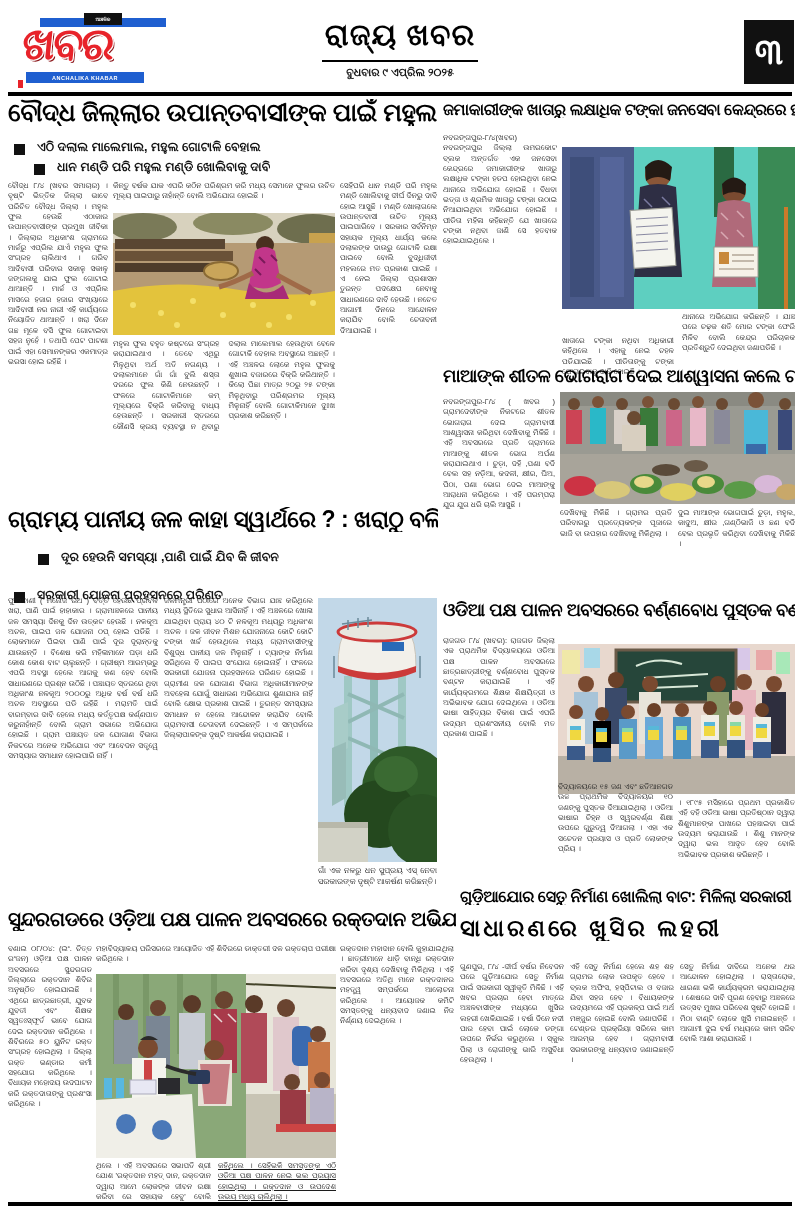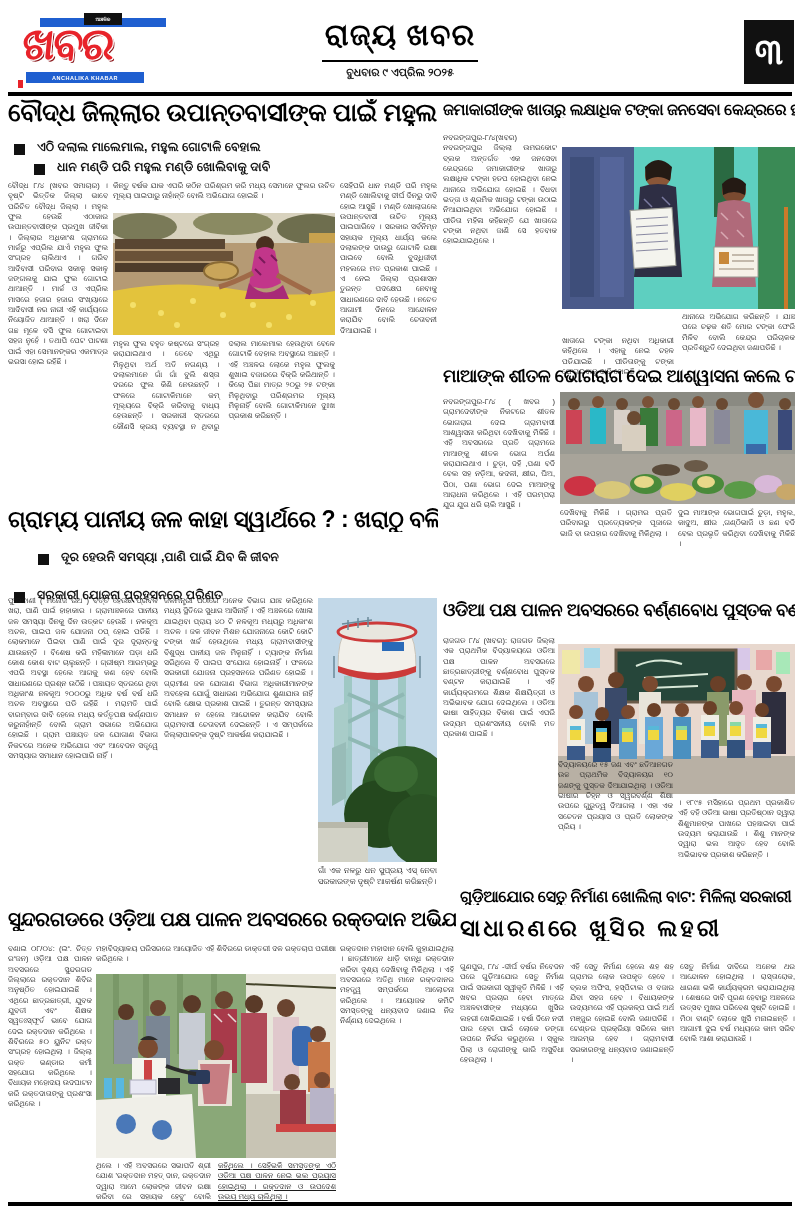--- a/index.html
+++ b/index.html
@@ -334,21 +334,21 @@
           <circle cx="12" cy="8" r="7" fill="#6a4028"></circle>
           <rect x="3" y="15" width="18" height="32" fill="#f0ede4"></rect>
           <rect x="3" y="40" width="18" height="16" fill="#3a5a8a"></rect>
           <rect x="6" y="22" width="11" height="14" fill="#f0d840"></rect>
           <rect x="6" y="22" width="11" height="4" fill="#58b8d8"></rect>
         </g>
     </g>
   </svg>
 </div>
 
-<div class="abs col" style="left:558px;top:760px;width:115px;height:84px;">ବିଦ୍ୟାଳୟରେ ୧୫ ଜଣ ଏବଂ ଛତିଆନଗଡ ଉଚ୍ଚ ପ୍ରାଥମିକ ବିଦ୍ୟାଳୟର ୧୦ ଜଣଙ୍କୁ ପୁସ୍ତକ ଦିଆଯାଇଥିଲା । ଓଡିଆ ଭାଷାର ଚିହ୍ନ ଓ ସ୍ୱରବର୍ଣ୍ଣ ଶିକ୍ଷା ଉପରେ ଗୁରୁତ୍ୱ ଦିଆଗଲା । ଏହା ଏକ ସଚେତନ ପ୍ରୟାସ ଓ ପ୍ରତି ଲୋକଙ୍କ ପ୍ରିୟ ।</div>
+<div class="abs col" style="left:558px;top:782px;width:115px;height:84px;">ବିଦ୍ୟାଳୟରେ ୧୫ ଜଣ ଏବଂ ଛତିଆନଗଡ ଉଚ୍ଚ ପ୍ରାଥମିକ ବିଦ୍ୟାଳୟର ୧୦ ଜଣଙ୍କୁ ପୁସ୍ତକ ଦିଆଯାଇଥିଲା । ଓଡିଆ ଭାଷାର ଚିହ୍ନ ଓ ସ୍ୱରବର୍ଣ୍ଣ ଶିକ୍ଷା ଉପରେ ଗୁରୁତ୍ୱ ଦିଆଗଲା । ଏହା ଏକ ସଚେତନ ପ୍ରୟାସ ଓ ପ୍ରତି ଲୋକଙ୍କ ପ୍ରିୟ ।</div>
 <div class="abs col" style="left:678px;top:798px;width:117px;height:84px;">। ୧୮୯୫ ମସିହାରେ ପ୍ରଥମ ପ୍ରକାଶିତ ଏହି ବହି ଓଡିଆ ଭାଷା ପ୍ରତିଷ୍ଠାନ ଦ୍ୱାରା ଶିଶୁମାନଙ୍କ ପାଖରେ ପହଞ୍ଚାଇବା ପାଇଁ ଉଦ୍ୟମ କରାଯାଉଛି । ଶିଶୁ ମାନଙ୍କ ଦ୍ୱାରା ଭଲ ଆଦୃତ ହେବ ବୋଲି ଅଭିଭାବକ ପ୍ରକାଶ କରିଛନ୍ତି ।</div>
 
 <div class="abs headline" style="left:8px;top:909px;width:448px;font-size:20px;">ସୁନ୍ଦରଗଡରେ ଓଡ଼ିଆ ପକ୍ଷ ପାଳନ ଅବସରରେ ରକ୍ତଦାନ ଅଭିଯାନ ଅନୁଷ୍ଠିତ</div>
 
 <div class="abs col" style="left:8px;top:944px;width:84px;height:258px;">ବଣାଇ ୦୮/୦୪: (ଇଂ. ଚିତ୍ତ ରଂଜନ) ଓଡ଼ିଆ ପକ୍ଷ ପାଳନ ଅବସରରେ ସୁନ୍ଦରଗଡ ଜିଲ୍ଲାରେ ରକ୍ତଦାନ ଶିବିର ଅନୁଷ୍ଠିତ ହୋଇଯାଇଛି । ଏଥିରେ ଛାତ୍ରଛାତ୍ରୀ, ଯୁବକ ଯୁବତୀ ଏବଂ ଶିକ୍ଷକ ସ୍ୱତଃସ୍ଫୂର୍ତ ଭାବେ ଯୋଗ ଦେଇ ରକ୍ତଦାନ କରିଥିଲେ । ଶିବିରରେ ୫୦ ୟୁନିଟ ରକ୍ତ ସଂଗ୍ରହ ହୋଇଥିଲା । ଜିଲ୍ଲା ରକ୍ତ ଭଣ୍ଡାର କର୍ମୀ ସହଯୋଗ କରିଥିଲେ । ବିଧାୟକ ମହୋଦୟ ଉଦଘାଟନ କରି ରକ୍ତଦାତାଙ୍କୁ ପ୍ରଶଂସା କରିଥିଲେ ।</div>
 <div class="abs col" style="left:96px;top:944px;width:240px;height:28px;">ମହାବିଦ୍ୟାଳୟ ପରିସରରେ ଆୟୋଜିତ ଏହି ଶିବିରରେ ଡାକ୍ତରୀ ଦଳ ରକ୍ତଚାପ ପରୀକ୍ଷା କରିଥିଲେ ।</div>
 
 <div class="abs photo" style="left:96px;top:974px;width:240px;height:184px;">
   <svg width="240" height="184" viewBox="0 0 240 184" xmlns="http://www.w3.org/2000/svg">
     <rect width="240" height="184" fill="#8aa878"></rect>

